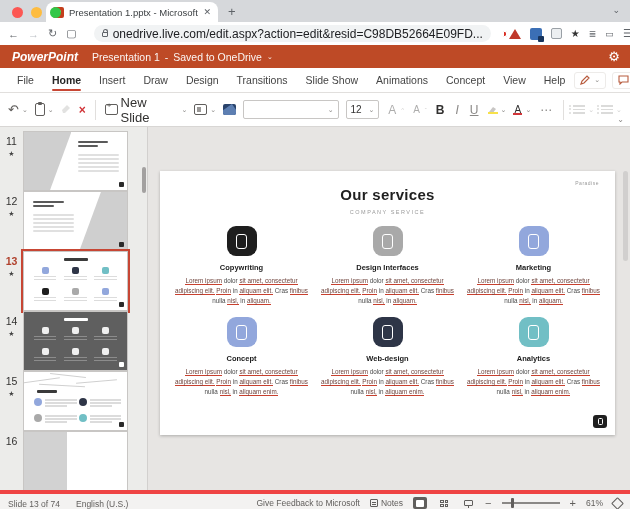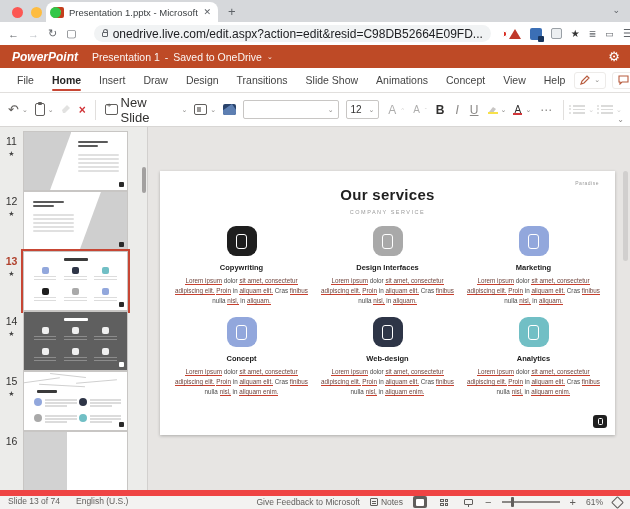--- a/index.html
+++ b/index.html
@@ -130,21 +130,21 @@
   .svc-icon { width:30px; height:30px; border-radius:9px; display:flex; align-items:center; justify-content:center; }
   .svc-glyph { width:11px; height:15px; border:1.6px solid #fff; border-radius:3px; }
   .svc-name { margin-top:7px; font-size:7.5px; font-weight:bold; color:#1a1a1a; }
   .svc-desc { margin-top:4px; font-size:6.3px; line-height:10px; color:#4a4a4a; text-align:center; }
   .svc-desc .u { color:#6e433c; border-bottom:1px solid #c8402e; }
   .logo-badge { position:absolute; right:8px; bottom:7px; width:14px; height:13px; background:#1f1f1f; border-radius:3px; display:flex; align-items:center; justify-content:center; }
   .logo-badge i { width:5px; height:7px; border:1.2px solid #fff; border-radius:1.5px; }
   .canvas-scroll { position:absolute; right:2px; top:44px; width:5px; height:90px; background:#c8c6c4; border-radius:3px; opacity:0.7; }
 
   
-  .statusbar { height:19px; background:#f3f2f1; border-top:6px solid #ef4444; display:flex; align-items:flex-start; padding:0 8px; font-size:8.5px; color:#605e5c; gap:16px; }
+  .statusbar { height:19px; background:#f3f2f1; border-top:4px solid #ef4444; display:flex; align-items:flex-end; padding:0 8px; font-size:8.5px; color:#605e5c; gap:16px; }
   .sb-right { margin-left:auto; display:flex; align-items:center; gap:10px; }
   .notes-wrap { display:flex; align-items:center; gap:3px; }
   .note-ic { width:8px; height:8px; border:1px solid #605e5c; border-radius:1px; position:relative; }
   .note-ic:after { content:""; position:absolute; left:1px; top:2px; width:4px; height:1px; background:#605e5c; box-shadow:0 2px 0 #605e5c; }
   .view-ic { width:14px; height:12px; display:flex; align-items:center; justify-content:center; border-radius:2px; }
   .view-ic.selected { background:#605e5c; }
   .vi-normal { width:8px; height:7px; background:#fff; border-radius:1px; }
   .vi-grid { width:8px; height:7px; display:grid; grid-template-columns:1fr 1fr; gap:1px; }
   .vi-grid i { background:transparent; border:1px solid #605e5c; }
   .vi-show { width:9px; height:6px; border:1px solid #605e5c; border-radius:1px; position:relative; }

